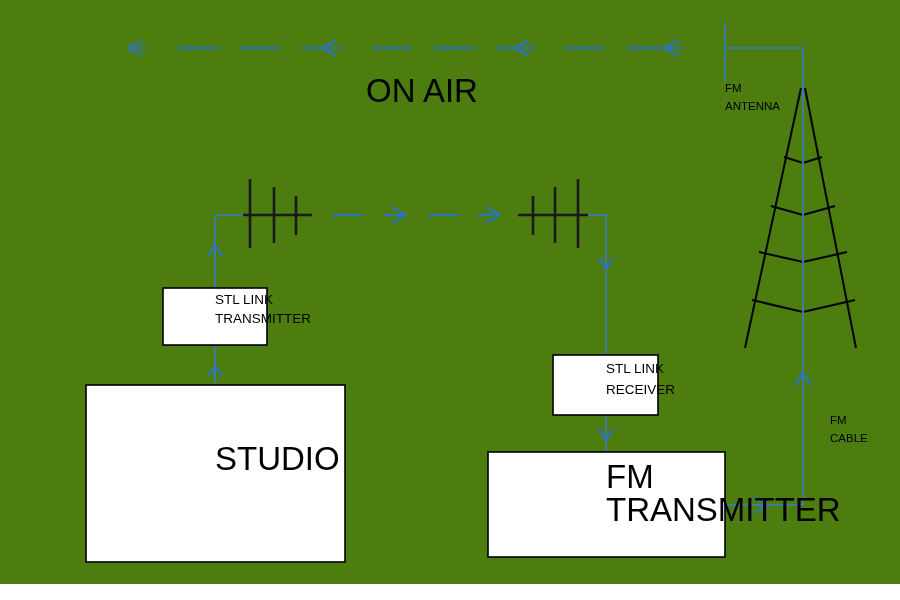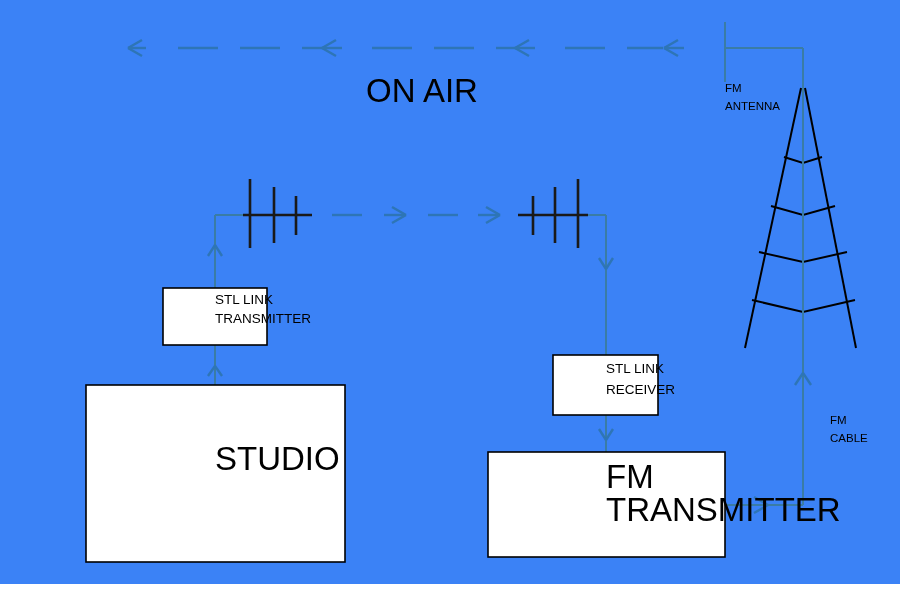--- a/index.html
+++ b/index.html
@@ -8,21 +8,21 @@
     padding: 0;
     background: #ffffff;
   }
   body {
     font-family: "Liberation Sans", sans-serif;
   }
   #diagram-root {
     position: relative;
     width: 900px;
     height: 584px;
-    background: #3b82f6;
+    background: #4d7c0f;
     overflow: hidden;
   }
   #diagram-svg {
     position: absolute;
     left: 0;
     top: 0;
     width: 900px;
     height: 600px;
     display: block;
   }

